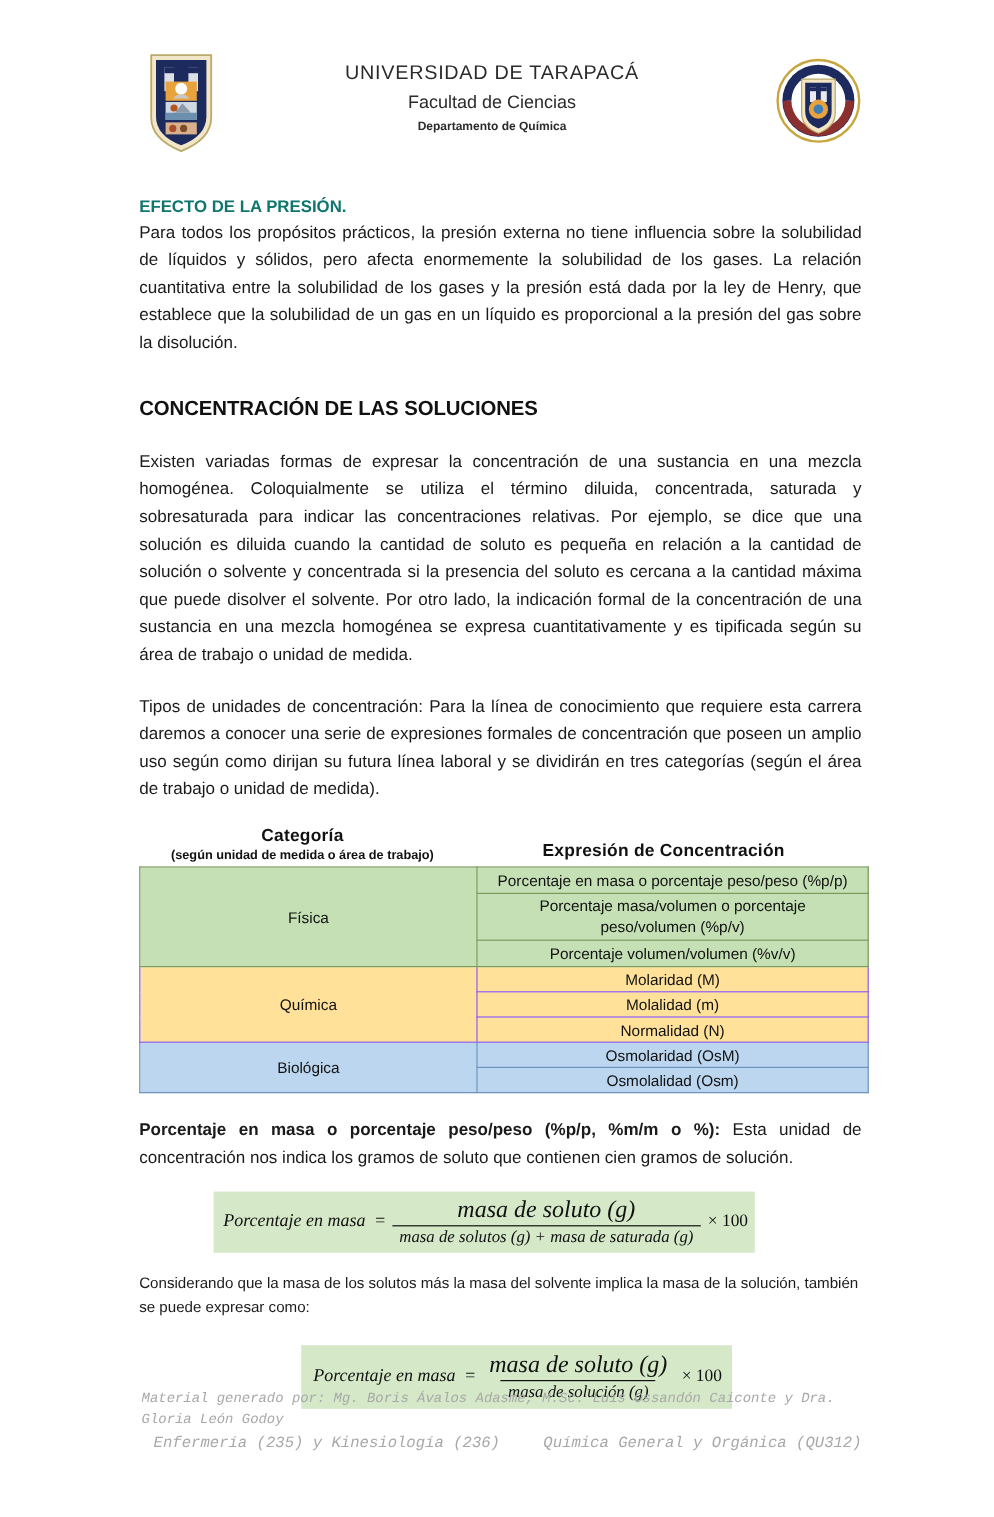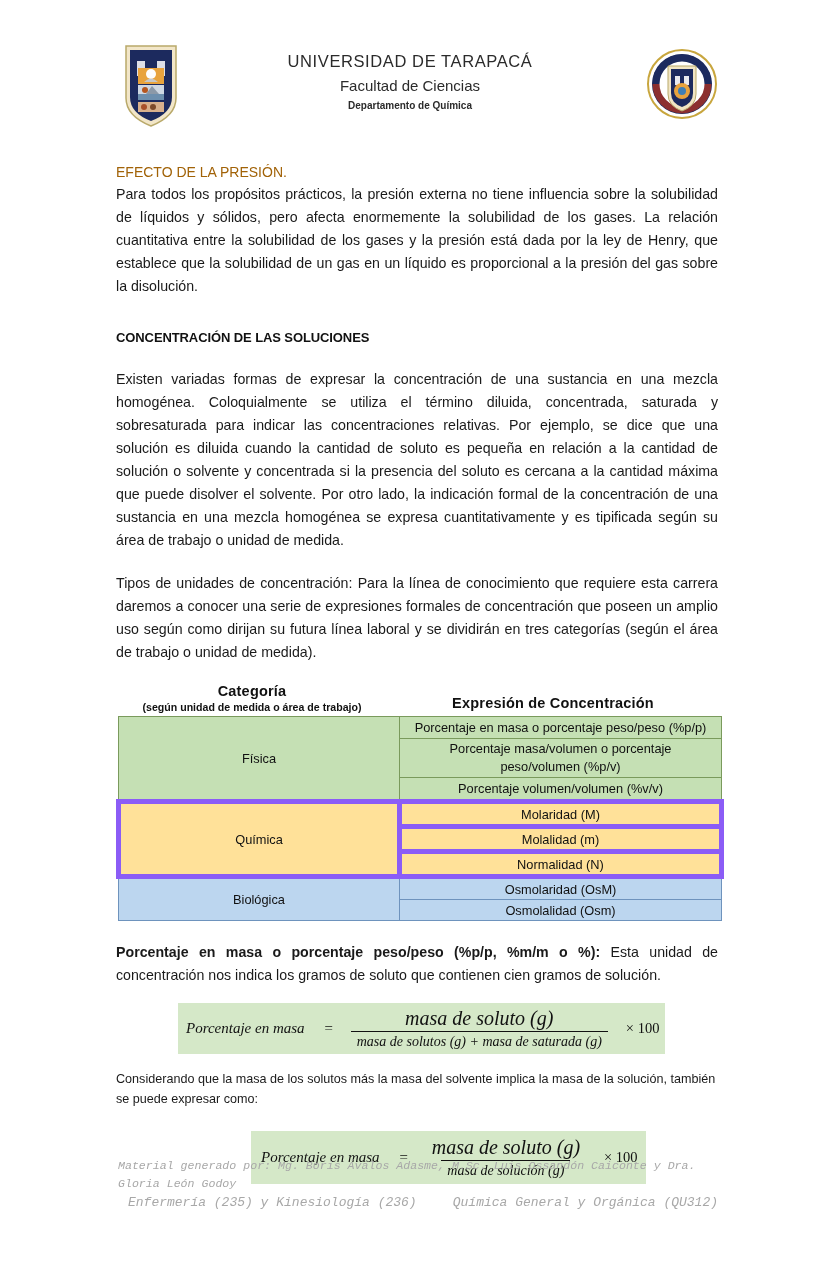--- a/index.html
+++ b/index.html
@@ -66,27 +66,27 @@
     line-height: 1.4;
     margin-top: 1px;
   }
 
   
   .content {
     padding: 0 110px 0 116px;
   }
   h2.sec-bold {
     font-size: 14px;
-    font-weight: normal;
+    font-weight: bold;
     margin: 18px 0 0 0;
     line-height: 1.5;
-    color: #a16207;
+    color: #0f766e;
   }
   h2.sec-big {
-    font-size: 13px;
+    font-size: 17px;
     font-weight: bold;
     margin: 30px 0 0 0;
     line-height: 1.5;
     color: #111;
     letter-spacing: -0.1px;
   }
   p.para {
     font-size: 14.2px;
     line-height: 1.62;
     text-align: justify;
@@ -158,21 +158,21 @@
   td.cat {
     width: 272px;
     font-size: 13.2px;
   }
   
   .c-green  { background: #c5e0b4; }
   .c-yellow { background: #ffe199; }
   .c-blue   { background: #bcd6ef; }
 
   .b-green  { border: 1px solid #7a9a5c; }
-  .b-yellow { border: 5px solid #8b5cf6; }
+  .b-yellow { border: 1px solid #8b5cf6; }
   .b-blue   { border: 1px solid #6e93bd; }
 
   .r-h1 { height: 21px; }
   .r-h2 { height: 38px; line-height: 1.45; }
   .r-h3 { height: 21px; }
   .r-y  { height: 20px; }
   .r-b  { height: 20px; }
 
   
   .formula-row {
@@ -180,21 +180,20 @@
     margin-top: 16px;
   }
   .formula-box {
     background: #d5e8c8;
     font-family: "Liberation Serif", serif;
     font-style: italic;
     color: #111;
     display: inline-flex;
     align-items: center;
     white-space: nowrap;
-    gap: 12px;
   }
   .fb1 {
     margin-left: 62px;
     padding: 4px 6px 4px 8px;
   }
   .fb2 {
     margin-left: 135px;
     padding: 5px 8px 5px 10px;
   }
   .f-lhs {

